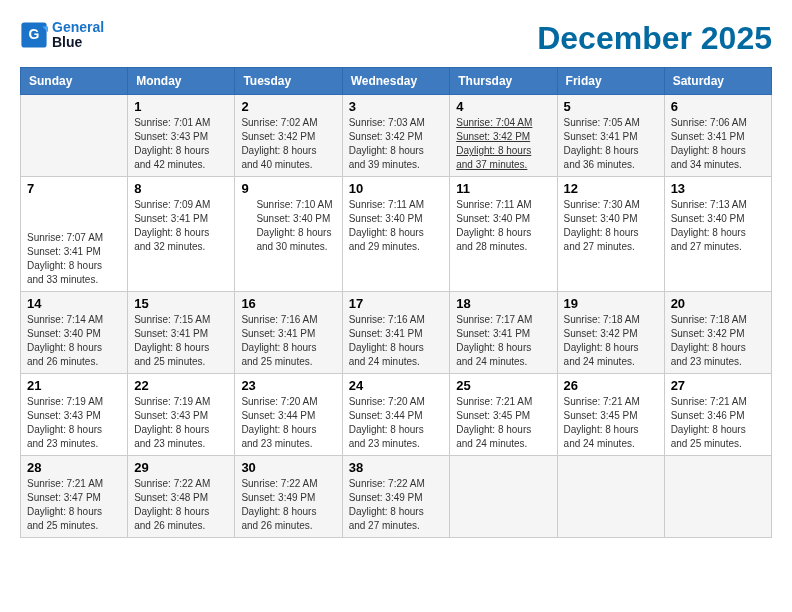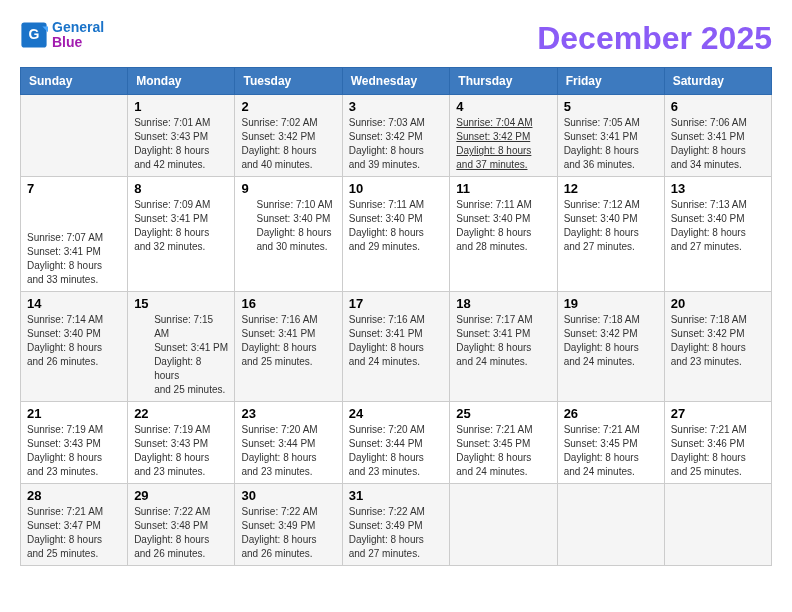--- a/index.html
+++ b/index.html
@@ -33,21 +33,21 @@
     .logo-icon {
       width: 28px;
       height: 28px;
     }
     .title-block {
       text-align: right;
     }
     .month-title {
       font-size: 32px;
       font-weight: bold;
-      color: #8b5cf6;
+      color: #0369a1;
     }
     .subtitle {
       font-size: 14px;
       color: #555;
     }
     table {
       width: 100%;
       border-collapse: collapse;
       font-size: 11px;
     }
@@ -94,21 +94,21 @@
 
 <div class="header">
   <div class="logo">
     <svg class="logo-icon" viewBox="0 0 40 40">
       <rect x="2" y="2" width="36" height="36" rx="4" fill="#1a73c9"></rect>
       <text x="20" y="26" text-anchor="middle" fill="white" font-size="20" font-weight="bold">G</text>
       <polygon points="32,8 40,8 40,16" fill="#4aa8ff"></polygon>
     </svg>
     <div class="logo-text">
       <div><span>General</span></div>
-      <div><span style="color:#a21caf">Blue</span></div>
+      <div><span style="color:#0f172a">Blue</span></div>
     </div>
   </div>
   <div class="title-block">
     <div class="month-title">December 2025</div>
   </div>
 </div>
 
 <table>
   <thead>
     <tr id="header-row">
@@ -198,21 +198,21 @@
         </td>
         <td>
           <span class="day-num">11</span>
           <div class="day-info" style="white-space: pre-line;">Sunrise: 7:11 AM
 Sunset: 3:40 PM
 Daylight: 8 hours
 and 28 minutes.</div>
         </td>
         <td>
           <span class="day-num">12</span>
-          <div class="day-info" style="white-space: pre-line;">Sunrise: 7:12 AM
+          <div class="day-info" style="white-space: pre-line;">Sunrise: 7:30 AM
 Sunset: 3:40 PM
 Daylight: 8 hours
 and 27 minutes.</div>
         </td>
         <td>
           <span class="day-num">13</span>
           <div class="day-info" style="white-space: pre-line;">Sunrise: 7:13 AM
 Sunset: 3:40 PM
 Daylight: 8 hours
 and 27 minutes.</div>
@@ -221,21 +221,21 @@
       <tr>
         <td>
           <span class="day-num">14</span>
           <div class="day-info" style="white-space: pre-line;">Sunrise: 7:14 AM
 Sunset: 3:40 PM
 Daylight: 8 hours
 and 26 minutes.</div>
         </td>
         <td>
           <span class="day-num">15</span>
-          <div class="day-info" style="white-space: pre-line; margin-left: 20px;">Sunrise: 7:15 AM
+          <div class="day-info" style="white-space: pre-line;">Sunrise: 7:15 AM
 Sunset: 3:41 PM
 Daylight: 8 hours
 and 25 minutes.</div>
         </td>
         <td>
           <span class="day-num">16</span>
           <div class="day-info" style="white-space: pre-line;">Sunrise: 7:16 AM
 Sunset: 3:41 PM
 Daylight: 8 hours
 and 25 minutes.</div>
@@ -336,21 +336,21 @@
 and 26 minutes.</div>
         </td>
         <td>
           <span class="day-num">30</span>
           <div class="day-info" style="white-space: pre-line;">Sunrise: 7:22 AM
 Sunset: 3:49 PM
 Daylight: 8 hours
 and 26 minutes.</div>
         </td>
         <td>
-          <span class="day-num">31</span>
+          <span class="day-num">38</span>
           <div class="day-info" style="white-space: pre-line;">Sunrise: 7:22 AM
 Sunset: 3:49 PM
 Daylight: 8 hours
 and 27 minutes.</div>
         </td>
         <td class="empty-cell"></td>
         <td class="empty-cell"></td>
         <td class="empty-cell"></td>
       </tr>
     </tbody>

